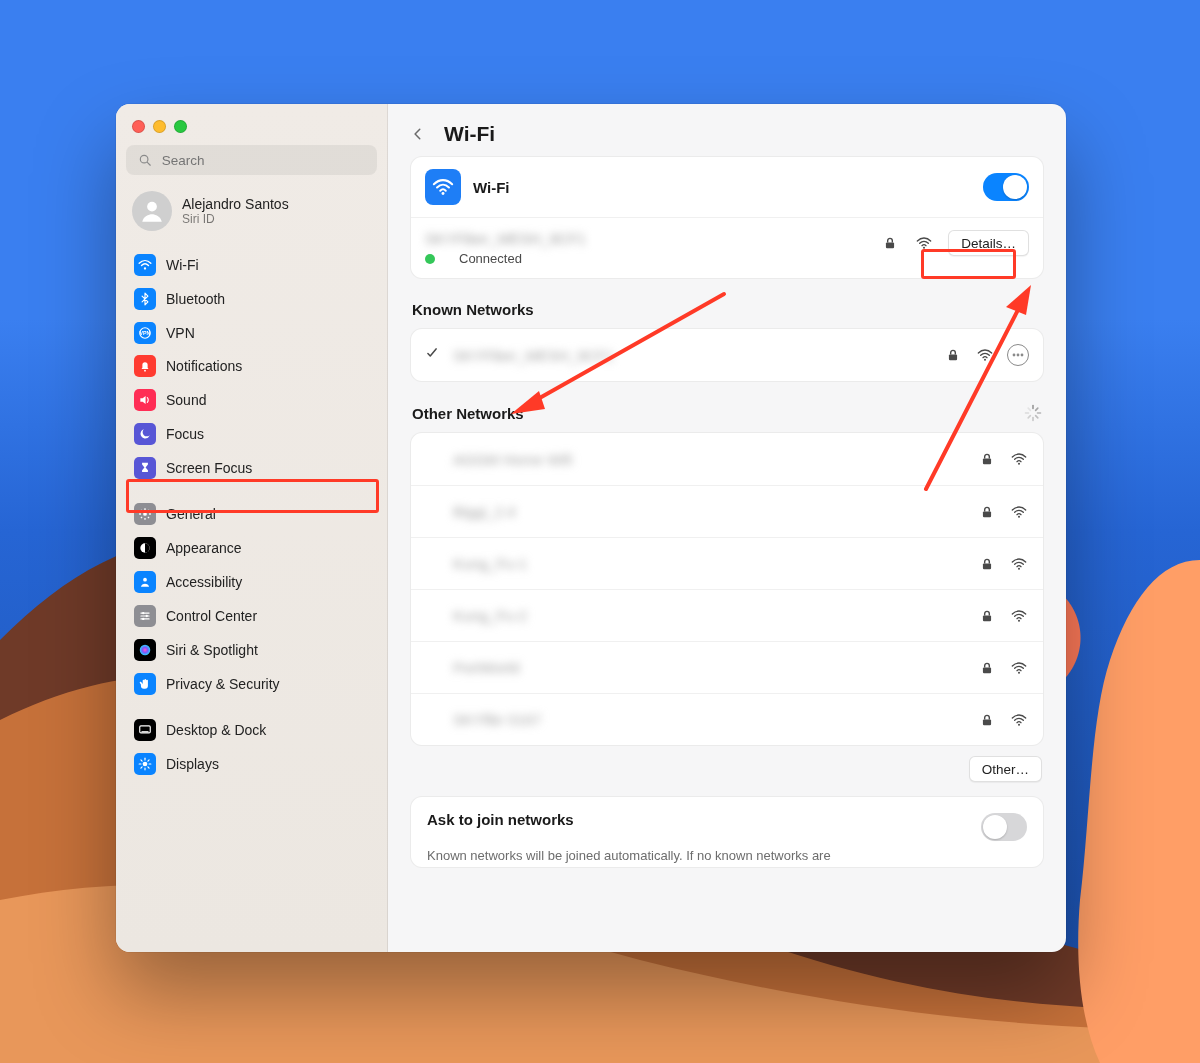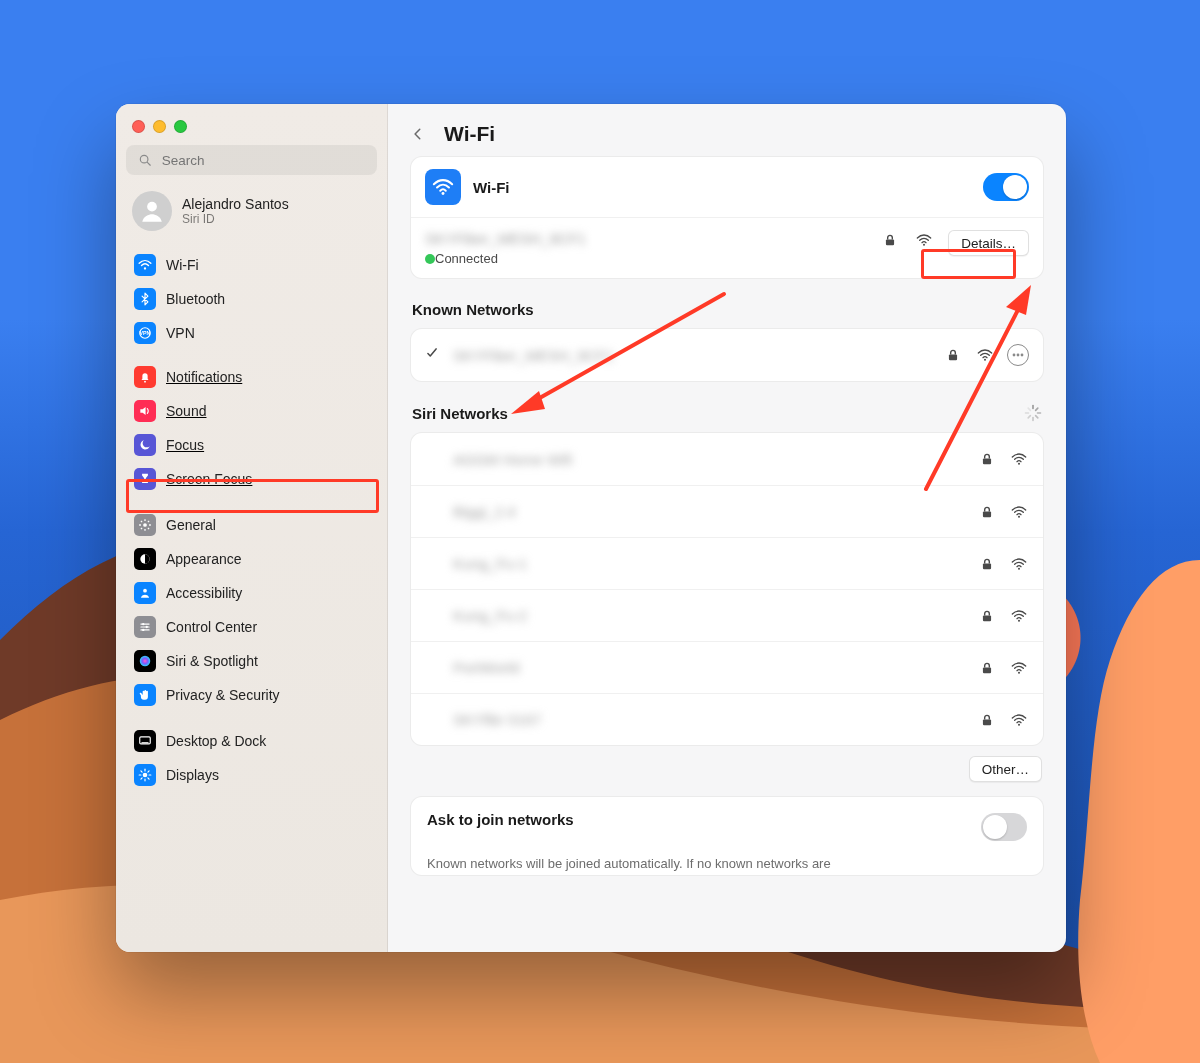--- a/index.html
+++ b/index.html
@@ -87,42 +87,42 @@
     width:36px; height:36px; border-radius:8px; background:#1e7ef6;
     display:flex; align-items:center; justify-content:center; flex-shrink:0;
   }
   .row-title { font-size:15px; font-weight:600; color:#1a1a1a; }
   .spacer { flex:1; }
   .toggle { width:46px; height:28px; border-radius:14px; background:#0a84ff; position:relative; }
   .toggle::after { content:""; position:absolute; right:2px; top:2px; width:24px; height:24px; border-radius:50%; background:#fff; box-shadow:0 1px 2px rgba(0,0,0,0.2);}
   .toggle.off { background:#d7d7d9; }
   .toggle.off::after { left:2px; right:auto; }
   .net-name { font-size:15px; color:#9c9c9c; filter: blur(4px); user-select:none; }
-  .status-line { display:flex; align-items:center; gap:0; margin-top:4px;}
+  .status-line { display:flex; align-items:center; gap:24px; margin-top:4px;}
   .status-dot { width:10px; height:10px; border-radius:50%; background:#34c759;}
   .status-text { font-size:13px; color:#4a4a4a;}
-  .ico-row { display:flex; align-items:flex-start; gap:14px; }
+  .ico-row { display:flex; align-items:center; gap:14px; }
   .ico { width:20px; height:20px; display:flex; align-items:center; justify-content:center; color:#4a4a4a;}
   .btn {
     height:26px; padding:0 12px; border-radius:6px; background:#fff;
     border:1px solid rgba(0,0,0,0.12); font-size:13.5px; color:#222;
     display:flex; align-items:center;
     box-shadow: 0 1px 1px rgba(0,0,0,0.05);
   }
   .section-title { font-size:15px; font-weight:700; color:#1a1a1a; margin:22px 2px 10px 2px; display:flex; align-items:center;}
   .spinner { width:18px; height:18px; }
   .list-row { display:flex; align-items:center; height:52px; padding:0 14px; gap:12px; }
   .list-row + .list-row { border-top:1px solid var(--row-border); }
   .check { width:16px; color:#4a4a4a; }
   .net-label { font-size:15px; color:#a3a3a3; filter: blur(4px); user-select:none; }
   .more-dot-btn { width:22px; height:22px; border-radius:50%; border:1.6px solid #8a8a8a; display:flex; align-items:center; justify-content:center; color:#8a8a8a;}
   .other-row { display:flex; justify-content:flex-end; padding:10px 2px 0 0;}
   .ask-card .row { align-items:flex-start; flex-direction:column; padding:14px 16px 4px 16px; position:relative;}
   .ask-title { font-size:15px; font-weight:600; color:#1a1a1a;}
-  .ask-sub { font-size:13px; color:#6d6d6d; margin-top:16px; max-width:520px;}
+  .ask-sub { font-size:13px; color:#6d6d6d; margin-top:8px; max-width:520px;}
   .ask-toggle { position:absolute; right:16px; top:16px;}
   
   .arrow { position:absolute; pointer-events:none; }
   .arrow svg * { fill: var(--highlight); }
   .arrow.a1 { left:383px; top:175px; width:250px; height:140px; }
   .arrow.a2 { left:700px; top:175px; width:230px; height:220px; }
   
   .bg-blue{background:#0a84ff;} .bg-gray{background:#8e8e93;} .bg-red{background:#ff3b30;}
   .bg-pink{background:#ff2d55;} .bg-indigo{background:#5856d6;} .bg-black{background:#000;}
 </style>
@@ -192,21 +192,21 @@
             <div class="sb-item">
               <span class="icon bg-blue">
                 <svg width="14" height="14" viewBox="0 0 24 24">
                   <circle cx="12" cy="12" r="9" fill="none" stroke="#fff" stroke-width="2"></circle>
                   <text x="12" y="16" text-anchor="middle" font-size="9" fill="#fff" font-weight="700">VPN</text>
                 </svg>
               </span>
               <span>VPN</span>
             </div>
           </div>
-          <div class="group" style="margin-top: 12px; text-decoration: underline;">
+          <div class="group" style="margin-top: 1px;">
             <div class="sb-item">
               <span class="icon bg-red">
                 <svg width="14" height="14" viewBox="0 0 24 24">
                   <path d="M6 17h12l-1.5-2V10a4.5 4.5 0 0 0-9 0v5L6 17z" fill="#fff"></path>
                   <circle cx="12" cy="20" r="1.6" fill="#fff"></circle>
                 </svg>
               </span>
               <span>Notifications</span>
             </div>
             <div class="sb-item">
@@ -425,21 +425,21 @@
                 <svg width="12" height="4" viewBox="0 0 12 4">
                   <circle cx="2" cy="2" r="1.4" fill="#8a8a8a"></circle>
                   <circle cx="6" cy="2" r="1.4" fill="#8a8a8a"></circle>
                   <circle cx="10" cy="2" r="1.4" fill="#8a8a8a"></circle>
                 </svg>
               </span>
             </div>
           </div>
 
         <div class="section-title">
-          <span>Siri Networks</span>
+          <span>Other Networks</span>
           <div class="spacer"></div>
           <span class="spinner">
             <svg width="18" height="18" viewBox="0 0 24 24">
               <g stroke="#9a9a9a" stroke-width="2.2" stroke-linecap="round">
                 <line x1="12" y1="2" x2="12" y2="6" opacity="1"></line>
                 <line x1="18.4" y1="5.6" x2="15.5" y2="8.5" opacity=".85"></line>
                 <line x1="22" y1="12" x2="18" y2="12" opacity=".7"></line>
                 <line x1="18.4" y1="18.4" x2="15.5" y2="15.5" opacity=".6"></line>
                 <line x1="12" y1="22" x2="12" y2="18" opacity=".5"></line>
                 <line x1="5.6" y1="18.4" x2="8.5" y2="15.5" opacity=".4"></line>

